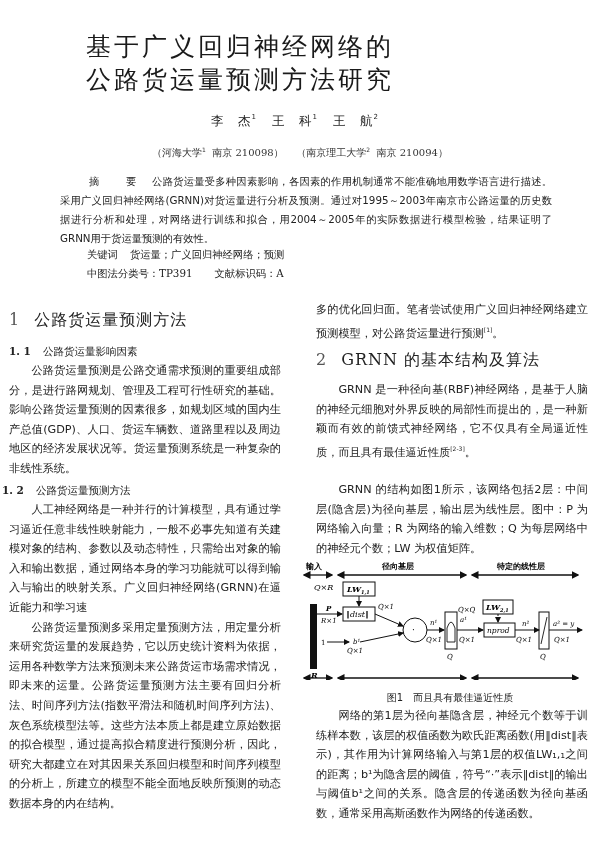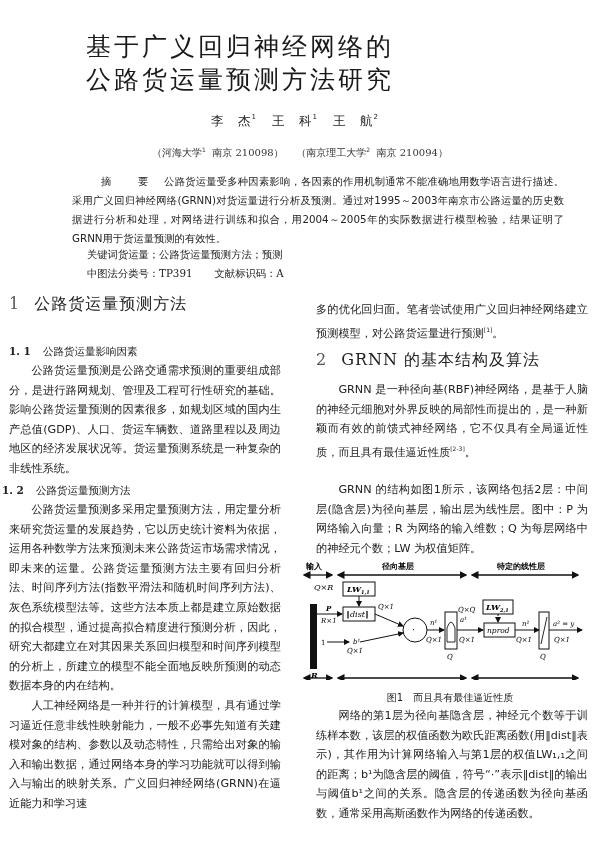--- a/index.html
+++ b/index.html
@@ -4,24 +4,24 @@
 <style>
   html, body { margin: 0; padding: 0; background: #ffffff; }
   body { width: 600px; height: 842px; position: relative; overflow: hidden;
          font-family: "DejaVu Sans", "Liberation Sans", sans-serif; color: #222; }
   .abs { position: absolute; }
   .title { left: 0; width: 480px; text-align: center; font-size: 25px; letter-spacing: 3px; color: #1a1a1a; font-weight: normal; }
   .authors { left: 0; width: 600px; text-align: center; top: 113px; font-size: 12.5px; letter-spacing: 1px; }
   .authors sup { font-size: 7px; vertical-align: 6px; margin-right: 10px; }
   .affil { left: 0; width: 600px; text-align: center; top: 146px; font-size: 10px; color: #333; }
   .affil sup { font-size: 6px; }
-  .abstract { left: 72px; width: 492px; top: 172px; font-size: 10.3px; line-height: 19px; text-align: justify; text-indent: 29px; color: #222; }
+  .abstract { left: 60px; width: 492px; top: 172px; font-size: 10.3px; line-height: 19px; text-align: justify; text-indent: 29px; color: #222; }
   .abs-label { letter-spacing: 8px; margin-right: 4px; }
   .kw { left: 87px; font-size: 10.3px; color: #222; }
-  .kw .lab { }
+  .kw .lab { margin-right: 12px; }
   .col { width: 272px; font-size: 11.2px; line-height: 19.6px; text-align: justify; color: #222; }
   .h1 { font-size: 16px; letter-spacing: 1px; color: #222; }
   .h1 .num { font-family: "DejaVu Serif", serif; color: #555; margin-right: 14px; font-weight: normal; }
   .h2 { font-size: 10.5px; color: #222; }
   .h2 .num { font-family: "DejaVu Serif", serif; font-weight: bold; margin-right: 12px; }
   .para { text-indent: 2em; margin: 0; }
   .para-nI { margin: 0; }
   .serif { font-family: "DejaVu Serif", "Liberation Serif", serif; margin-top: 40px; }
   .ref { font-size: 6px; vertical-align: 5px; }
   .fig { left: 302px; top: 560px; width: 296px; height: 120px; }
@@ -47,45 +47,45 @@
   <span>
     <span>（南京理工大学</span><sup>2</sup>&nbsp;&nbsp;<span>南京</span>&nbsp;<span class="serif">210094）</span>
   </span>
 </div>
 
 <div class="abs abstract">
   <span class="abs-label">摘　要</span>&nbsp;<span>公路货运量受多种因素影响，各因素的作用机制通常不能准确地用数学语言进行描述。采用广义回归神经网络(GRNN)对货运量进行分析及预测。通过对1995～2003年南京市公路运量的历史数据进行分析和处理，对网络进行训练和拟合，用2004～2005年的实际数据进行模型检验，结果证明了GRNN用于货运量预测的有效性。</span>
 </div>
 
 <div class="abs kw" style="top:248px;">
-  <span class="lab">关键词</span><span>货运量；公路货运量预测方法；预测</span>
+  <span class="lab">关键词</span><span>货运量；广义回归神经网络；预测</span>
 </div>
 <div class="abs kw" style="top:267px;">
   <span>中图法分类号：</span><span class="serif" style="margin-right:22px;">TP391</span><span>文献标识码：</span><span class="serif">A</span>
 </div>
 
-<div class="abs h1" style="left:9px; top:294px;">
+<div class="abs h1" style="left:9px; top:310px;">
   <span class="num">1</span><span>公路货运量预测方法</span>
 </div>
 
 <div class="abs h2" style="left:9px; top:345px;">
   <span class="num">1. 1</span><span>公路货运量影响因素</span>
 </div>
 
 <div class="abs col" style="left:9px; top:361px;">
   <p class="para">公路货运量预测是公路交通需求预测的重要组成部分，是进行路网规划、管理及工程可行性研究的基础。影响公路货运量预测的因素很多，如规划区域的国内生产总值(GDP)、人口、货运车辆数、道路里程以及周边地区的经济发展状况等。货运量预测系统是一种复杂的非线性系统。</p>
 </div>
 
 <div class="abs h2" style="left:2px; top:484px;">
   <span class="num">1. 2</span><span>公路货运量预测方法</span>
 </div>
 
 <div class="abs col" style="left:9px; top:500px;">
+  <p class="para">人工神经网络是一种并行的计算模型，具有通过学习逼近任意非线性映射能力，一般不必事先知道有关建模对象的结构、参数以及动态特性，只需给出对象的输入和输出数据，通过网络本身的学习功能就可以得到输入与输出的映射关系。广义回归神经网络(GRNN)在逼近能力和学习速</p>
   <p class="para">公路货运量预测多采用定量预测方法，用定量分析来研究货运量的发展趋势，它以历史统计资料为依据，运用各种数学方法来预测未来公路货运市场需求情况，即未来的运量。公路货运量预测方法主要有回归分析法、时间序列方法(指数平滑法和随机时间序列方法)、灰色系统模型法等。这些方法本质上都是建立原始数据的拟合模型，通过提高拟合精度进行预测分析，因此，研究大都建立在对其因果关系回归模型和时间序列模型的分析上，所建立的模型不能全面地反映所预测的动态数据本身的内在结构。</p>
-  <p class="para">人工神经网络是一种并行的计算模型，具有通过学习逼近任意非线性映射能力，一般不必事先知道有关建模对象的结构、参数以及动态特性，只需给出对象的输入和输出数据，通过网络本身的学习功能就可以得到输入与输出的映射关系。广义回归神经网络(GRNN)在逼近能力和学习速</p>
 </div>
 
 <div class="abs col" style="left:316px; top:300px;">
   <p class="para-nI"><span>多的优化回归面。笔者尝试使用广义回归神经网络建立预测模型，对公路货运量进行预测</span><span class="ref">[1]</span>。</p>
 </div>
 
 <div class="abs h1" style="left:316px; top:350px;">
   <span class="num">2</span><span class="serif" style="font-size:16px;">GRNN 的基本结构及算法</span>
 </div>
 

